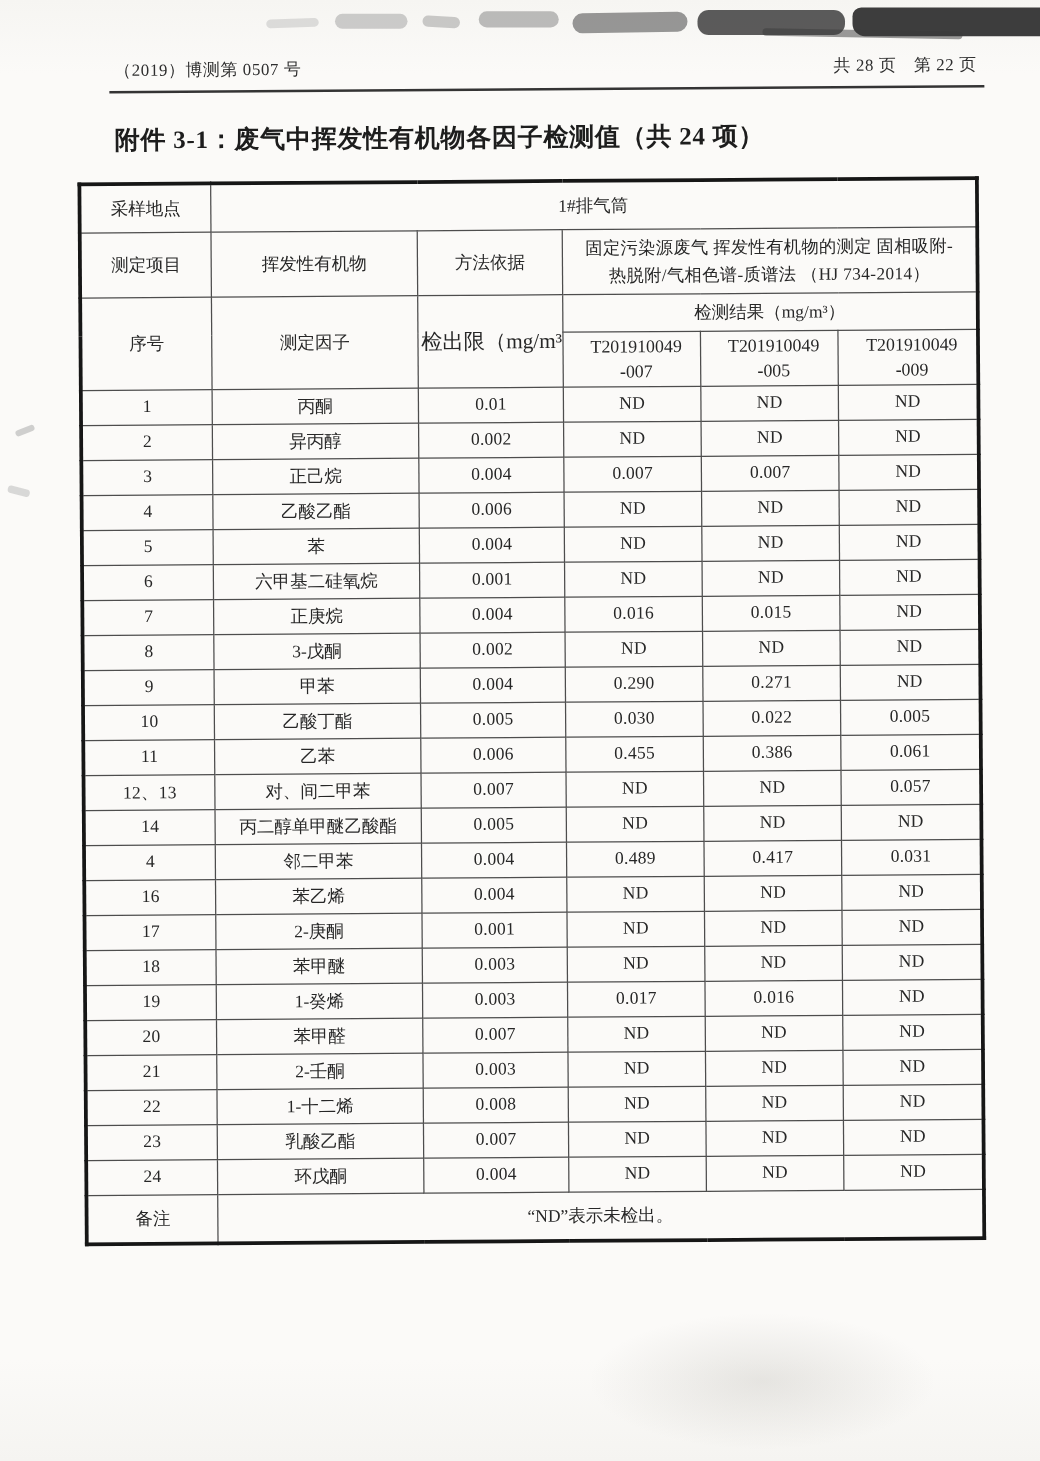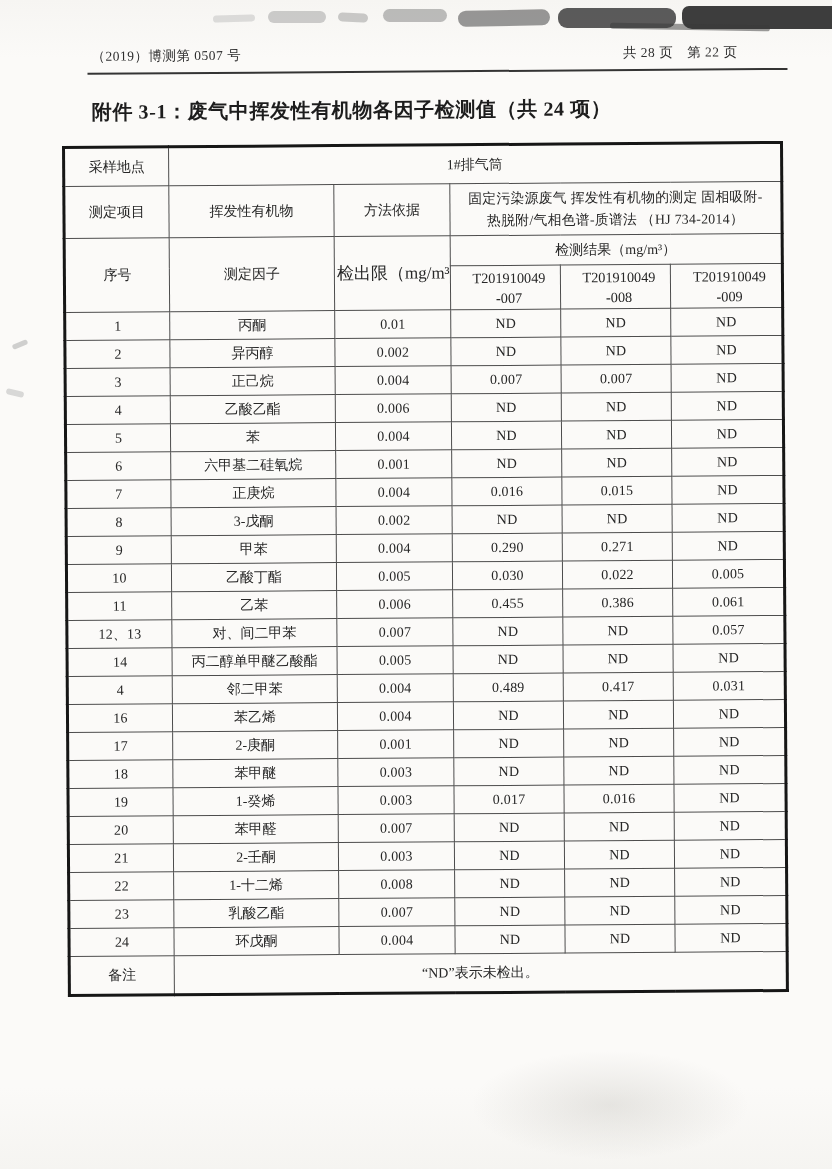--- a/index.html
+++ b/index.html
@@ -13,21 +13,21 @@
     position:absolute;inset:0;
     transform:rotate(-0.4deg);
     transform-origin:62px 146px;
   }
   
   .doc-header{
     position:absolute;top:48px;left:92px;right:50px;
     display:flex;justify-content:space-between;align-items:flex-end;
     font-size:13.5px;letter-spacing:0.5px;color:#2e2e2e;
   }
-  .doc-header .pages{margin-right:44px;}
+  .doc-header .pages{}
   .header-rule{
     position:absolute;top:73px;left:88px;width:700px;height:2px;
     background:#343434;
   }
   .page-title{
     position:absolute;top:99px;left:92px;
     font-size:20px;font-weight:bold;letter-spacing:0.6px;color:#1d1d1d;
   }
   
   table.report{
@@ -125,21 +125,21 @@
       <td rowspan="2" class="limit-head">检出限（mg/m³）</td>
       <td colspan="3">检测结果（mg/m³）</td>
     </tr>
     <tr class="r-ids">
       <td class="sample-cell">
         <span>T201910049</span>
         <span>-007</span>
       </td>
       <td class="sample-cell">
         <span>T201910049</span>
-        <span>-008</span>
+        <span>-005</span>
       </td>
       <td class="sample-cell">
         <span>T201910049</span>
         <span>-009</span>
       </td>
     </tr>
     </tbody>
       <tbody>
         <tr class="r-data">
     <td class="num">1</td>

